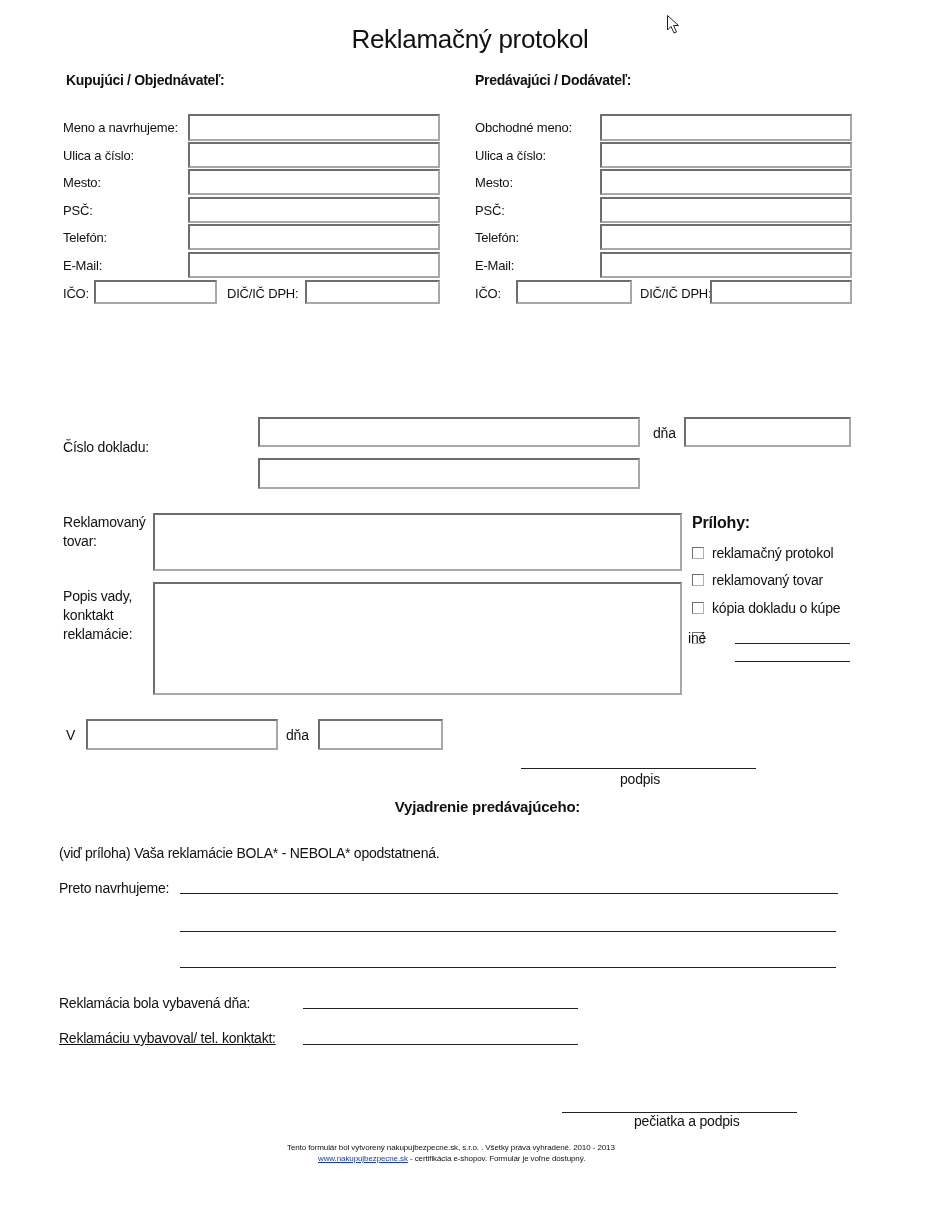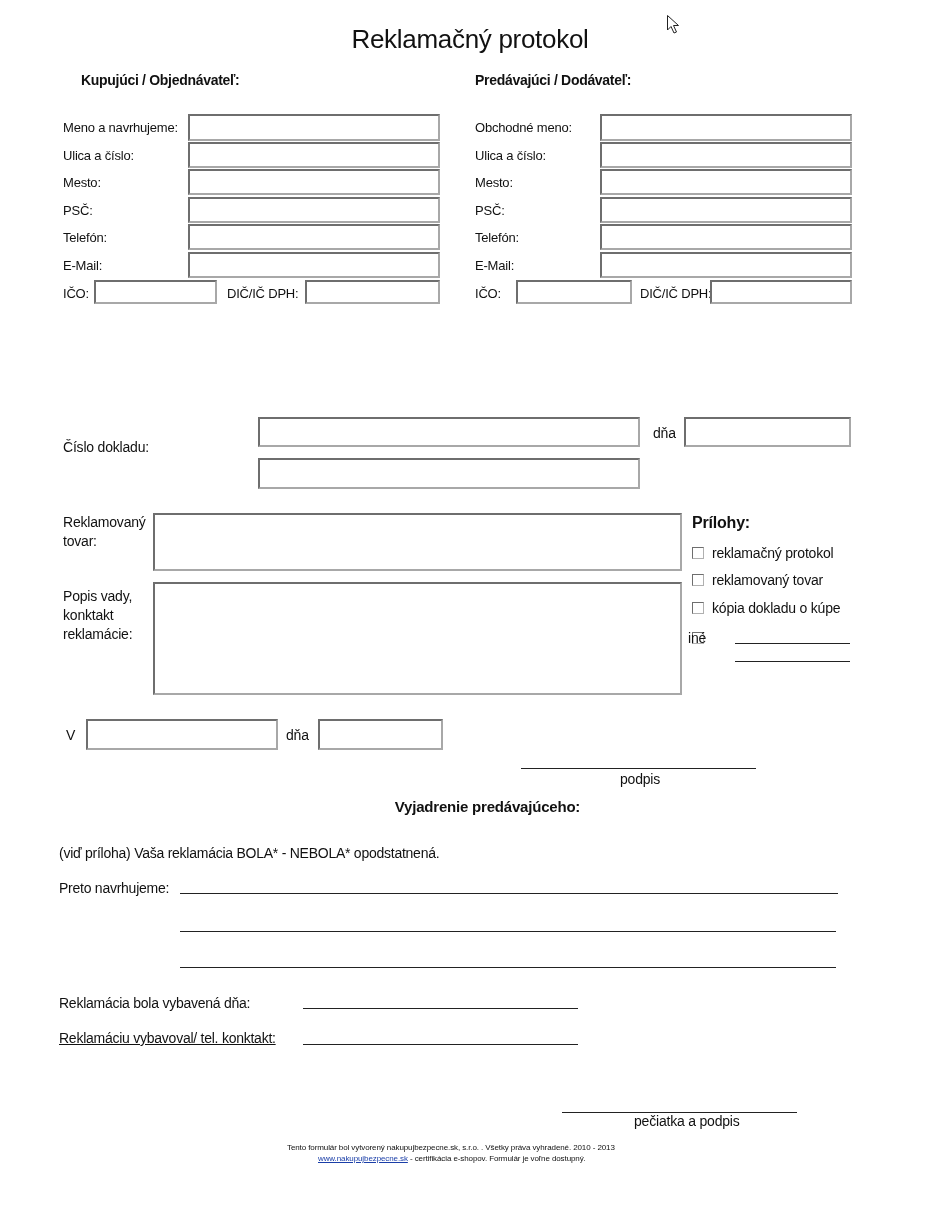--- a/index.html
+++ b/index.html
@@ -32,21 +32,21 @@
   </style>
 </head>
 <body>
 
 <div class="abs title">Reklamačný protokol</div>
 
 <svg class="abs cursor" viewBox="0 0 16 22">
   <path d="M1.5 1.5 L1.5 16 L5 12.5 L8 19 L10.5 18 L7.5 11.5 L12.5 11.5 Z" fill="#fff" stroke="#222" stroke-width="1"></path>
 </svg>
 
-<div class="abs hdr" style="left:69px;padding-left:12px;">Kupujúci / Objednávateľ:</div>
+<div class="abs hdr" style="left:54px;padding-left:12px;">Kupujúci / Objednávateľ:</div>
 
 <div class="abs lbl" style="left:63px; top:120px;">Meno a navrhujeme:</div>
 <input class="box" style="left: 188px; top: 114px; width: 252px; height: 27px;" value="">
 
 <div class="abs lbl" style="left:63px; top:148px;">Ulica a číslo:</div>
 <input class="box" style="left: 188px; top: 142px; width: 252px; height: 26px;" value="">
 
 <div class="abs lbl" style="left:63px; top:175px;">Mesto:</div>
 <input class="box" style="left: 188px; top: 169px; width: 252px; height: 26px;" value="">
 
@@ -132,21 +132,21 @@
 <div class="abs lbl" style="left:286px; top:727px; font-size:14px;">dňa</div>
 <input class="box" style="left: 318px; top: 719px; width: 125px; height: 31px;" value="">
 
 <div class="line" style="left:521px; top:768px; width:235px;"></div>
 <div class="abs lbl" style="left:620px; top:771px; font-size:14px;">podpis</div>
 
 <div class="abs sec" style="left:0; width:975px; text-align:center; top:798px;">Vyjadrenie predávajúceho:</div>
 
 <div class="abs para" style="left:59px; top:825px;">
   <br>
-  <span>(viď  príloha) Vaša reklamácia BOLA* - NEBOLA* opodstatnená.</span>
+  <span>(viď  príloha) Vaša reklamácie BOLA* - NEBOLA* opodstatnená.</span>
 </div>
 
 <div class="abs para" style="left:59px; top:879px;">Preto navrhujeme:</div>
 <div class="line" style="left:180px; top:893px; width:658px;"></div>
 <div class="line" style="left:180px; top:931px; width:656px;"></div>
 <div class="line" style="left:180px; top:967px; width:656px;"></div>
 
 <div class="abs para" style="left:59px; top:994px;">Reklamácia bola vybavená dňa:</div>
 <div class="line" style="left:303px; top:1008px; width:275px;"></div>
 

